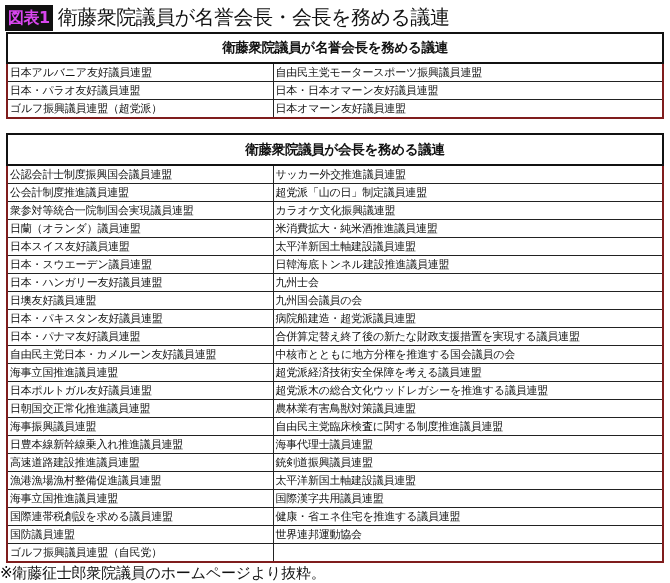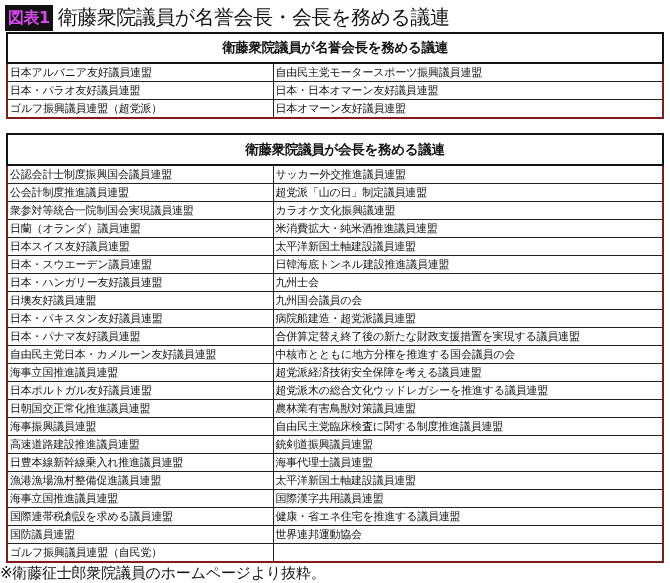--- a/index.html
+++ b/index.html
@@ -137,26 +137,26 @@
       </tr>
       <tr>
         <td>日朝国交正常化推進議員連盟</td>
         <td>農林業有害鳥獣対策議員連盟</td>
       </tr>
       <tr>
         <td>海事振興議員連盟</td>
         <td>自由民主党臨床検査に関する制度推進議員連盟</td>
       </tr>
       <tr>
+        <td>日豊本線新幹線乗入れ推進議員連盟</td>
+        <td>海事代理士議員連盟</td>
+      </tr>
+      <tr>
         <td>高速道路建設推進議員連盟</td>
         <td>銃剣道振興議員連盟</td>
-      </tr>
-      <tr>
-        <td>日豊本線新幹線乗入れ推進議員連盟</td>
-        <td>海事代理士議員連盟</td>
       </tr>
       <tr>
         <td>漁港漁場漁村整備促進議員連盟</td>
         <td>太平洋新国土軸建設議員連盟</td>
       </tr>
       <tr>
         <td>海事立国推進議員連盟</td>
         <td>国際漢字共用議員連盟</td>
       </tr>
       <tr>

